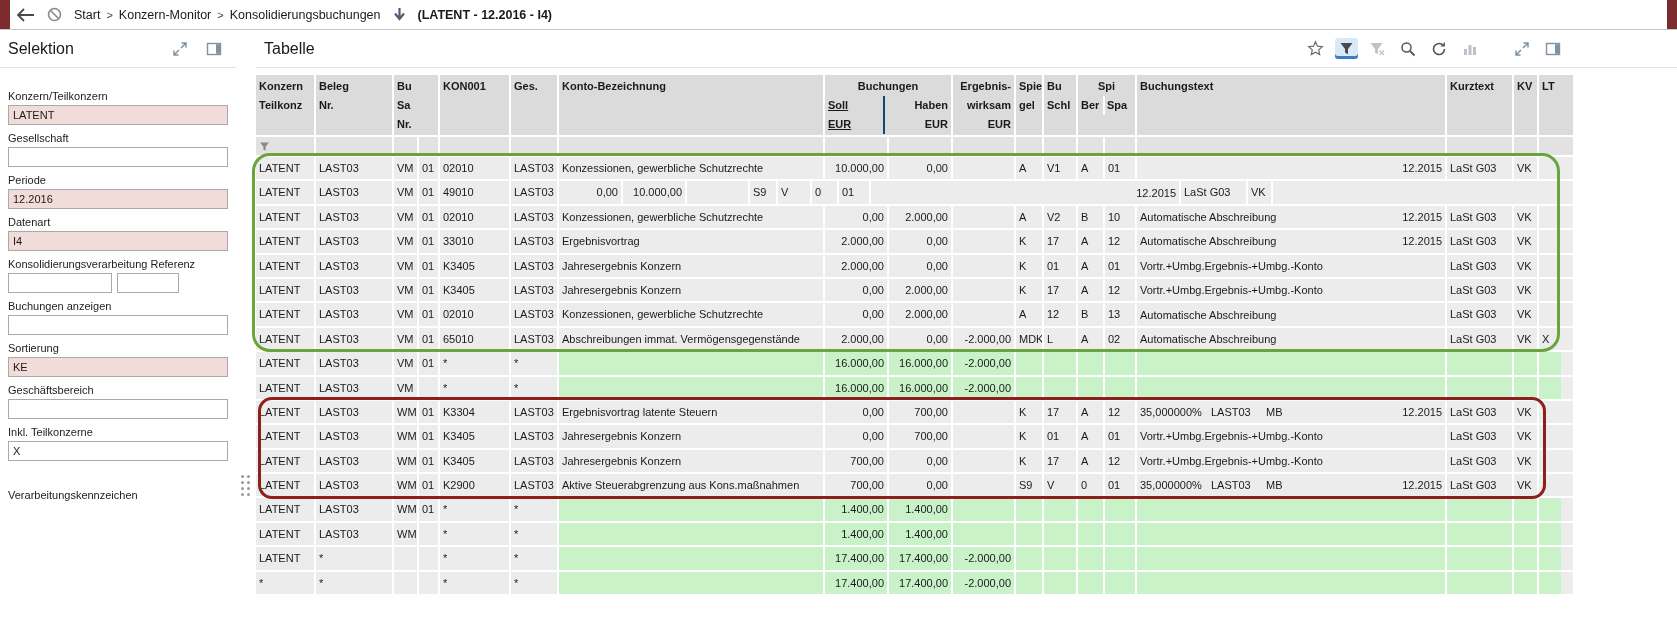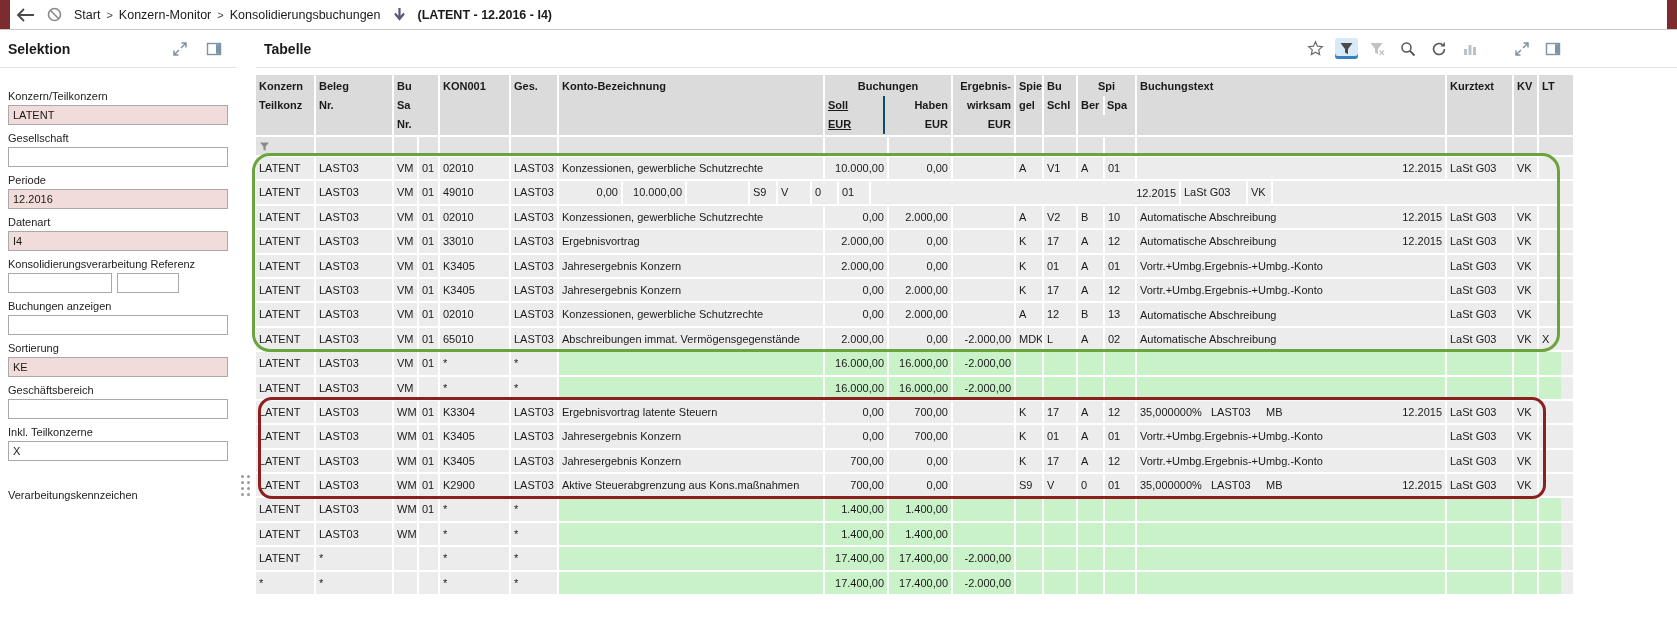--- a/index.html
+++ b/index.html
@@ -13,21 +13,21 @@
   .corner.left{left:0}.corner.right{right:0}
   .tb-icon{display:inline-flex;align-items:center;}
   .breadcrumb{font-size:12.5px;white-space:nowrap;}
   .crumb-sep{margin:0 6px;color:#444;font-size:11px;}
   .context-title{font-weight:bold;font-size:12.5px;white-space:nowrap;}
   
   .main{position:absolute;top:30px;left:0;right:0;bottom:0;}
   .sidebar{position:absolute;left:0;top:0;width:236px;bottom:0;background:#fff;}
   .side-header{height:38px;border-bottom:1px solid #e3e3e3;display:flex;align-items:center;
     padding:0 8px;box-sizing:border-box;}
-  .panel-title{font-weight:bold;font-size:14px;flex:1;}
+  .panel-title{font-weight:normal;font-size:16px;flex:1;}
   .hicons{display:flex;gap:10px;margin-right:2px;}
   .icon-btn{display:inline-flex;align-items:center;justify-content:center;padding:3px 4px;border-radius:3px;}
   .icon-btn.active{background:#d8eaf7;box-shadow:inset 0 -3px 0 #3a7fc2;}
   
   .fields{padding:22px 8px 0;}
   .fgroup{margin-bottom:7px;}
   .fgroup-partial{margin-top:28px;}
   .flabel{font-size:11px;height:13px;line-height:13px;margin-bottom:2px;white-space:nowrap;color:#222;}
   .finput{display:block;height:20px;width:100%;border:1px solid #a9a9a9;background:#fff;
     font:11px "Liberation Sans",sans-serif;padding:0 4px;box-sizing:border-box;color:#1a1a1a;}

